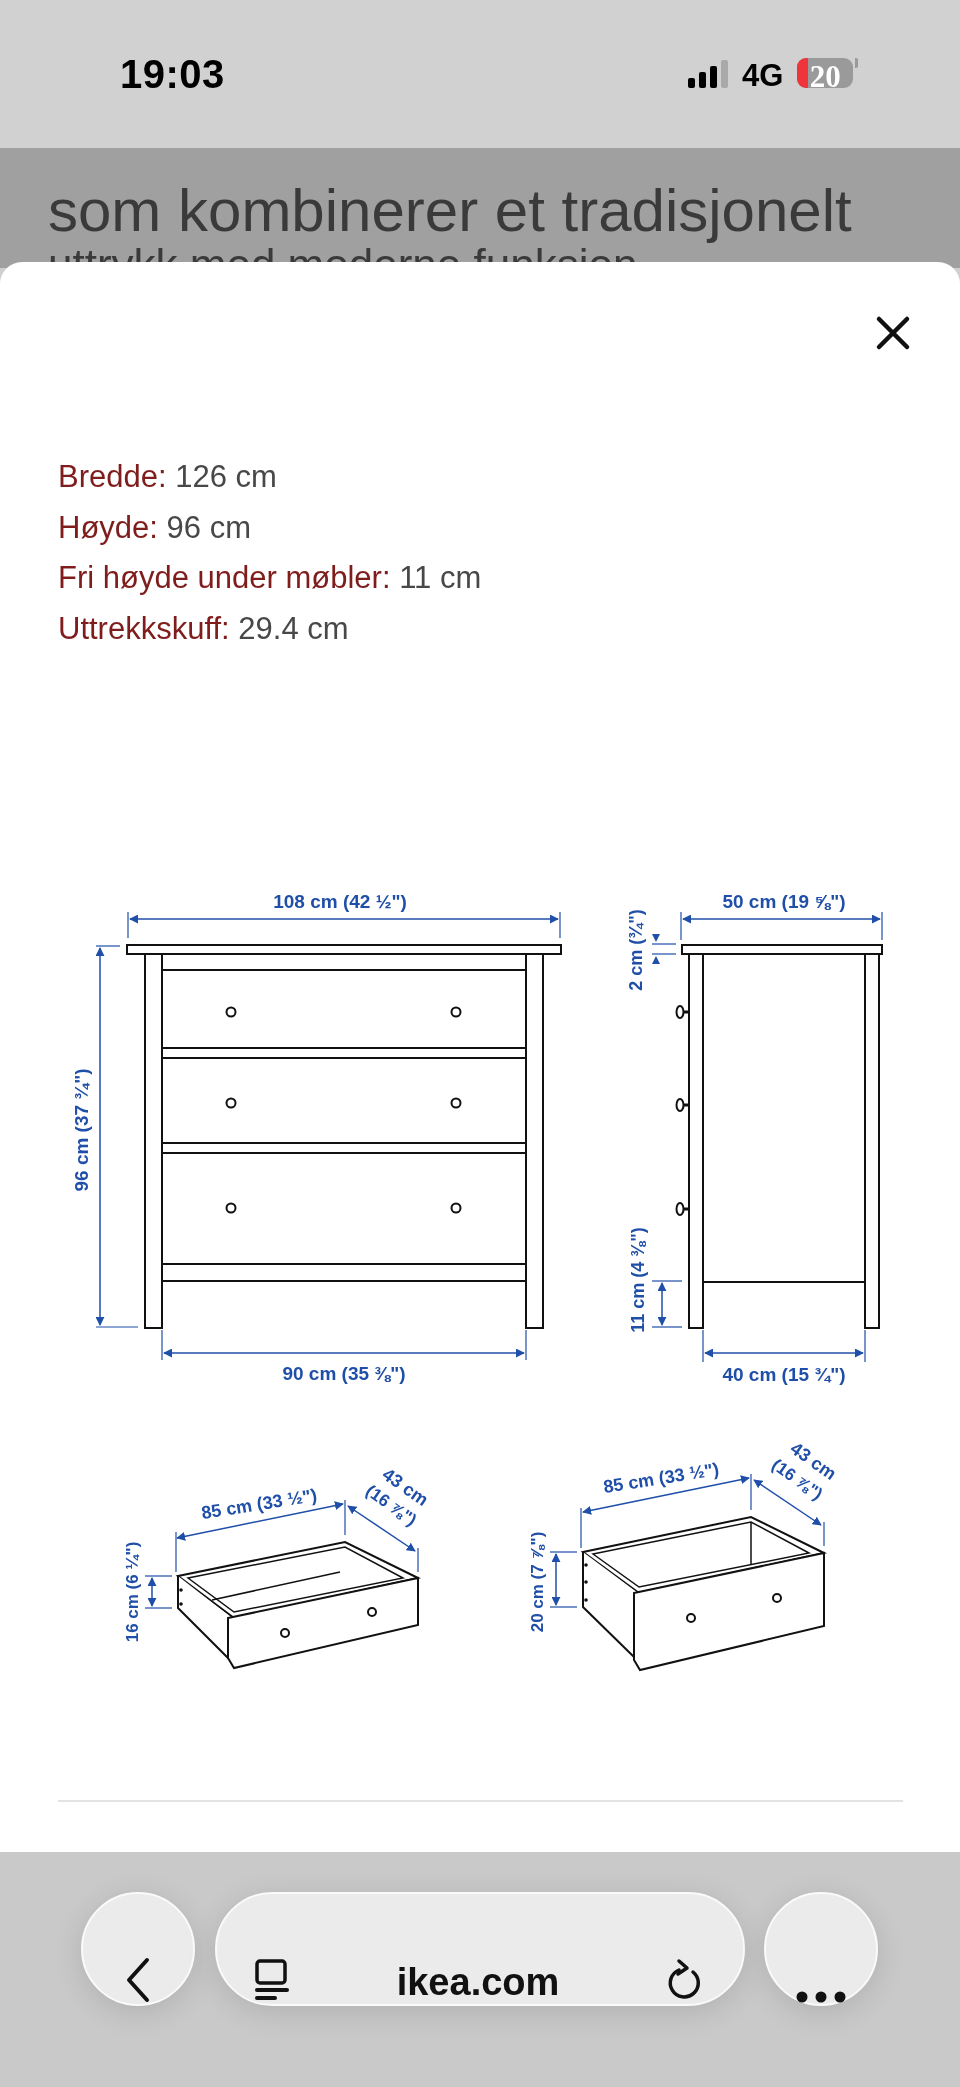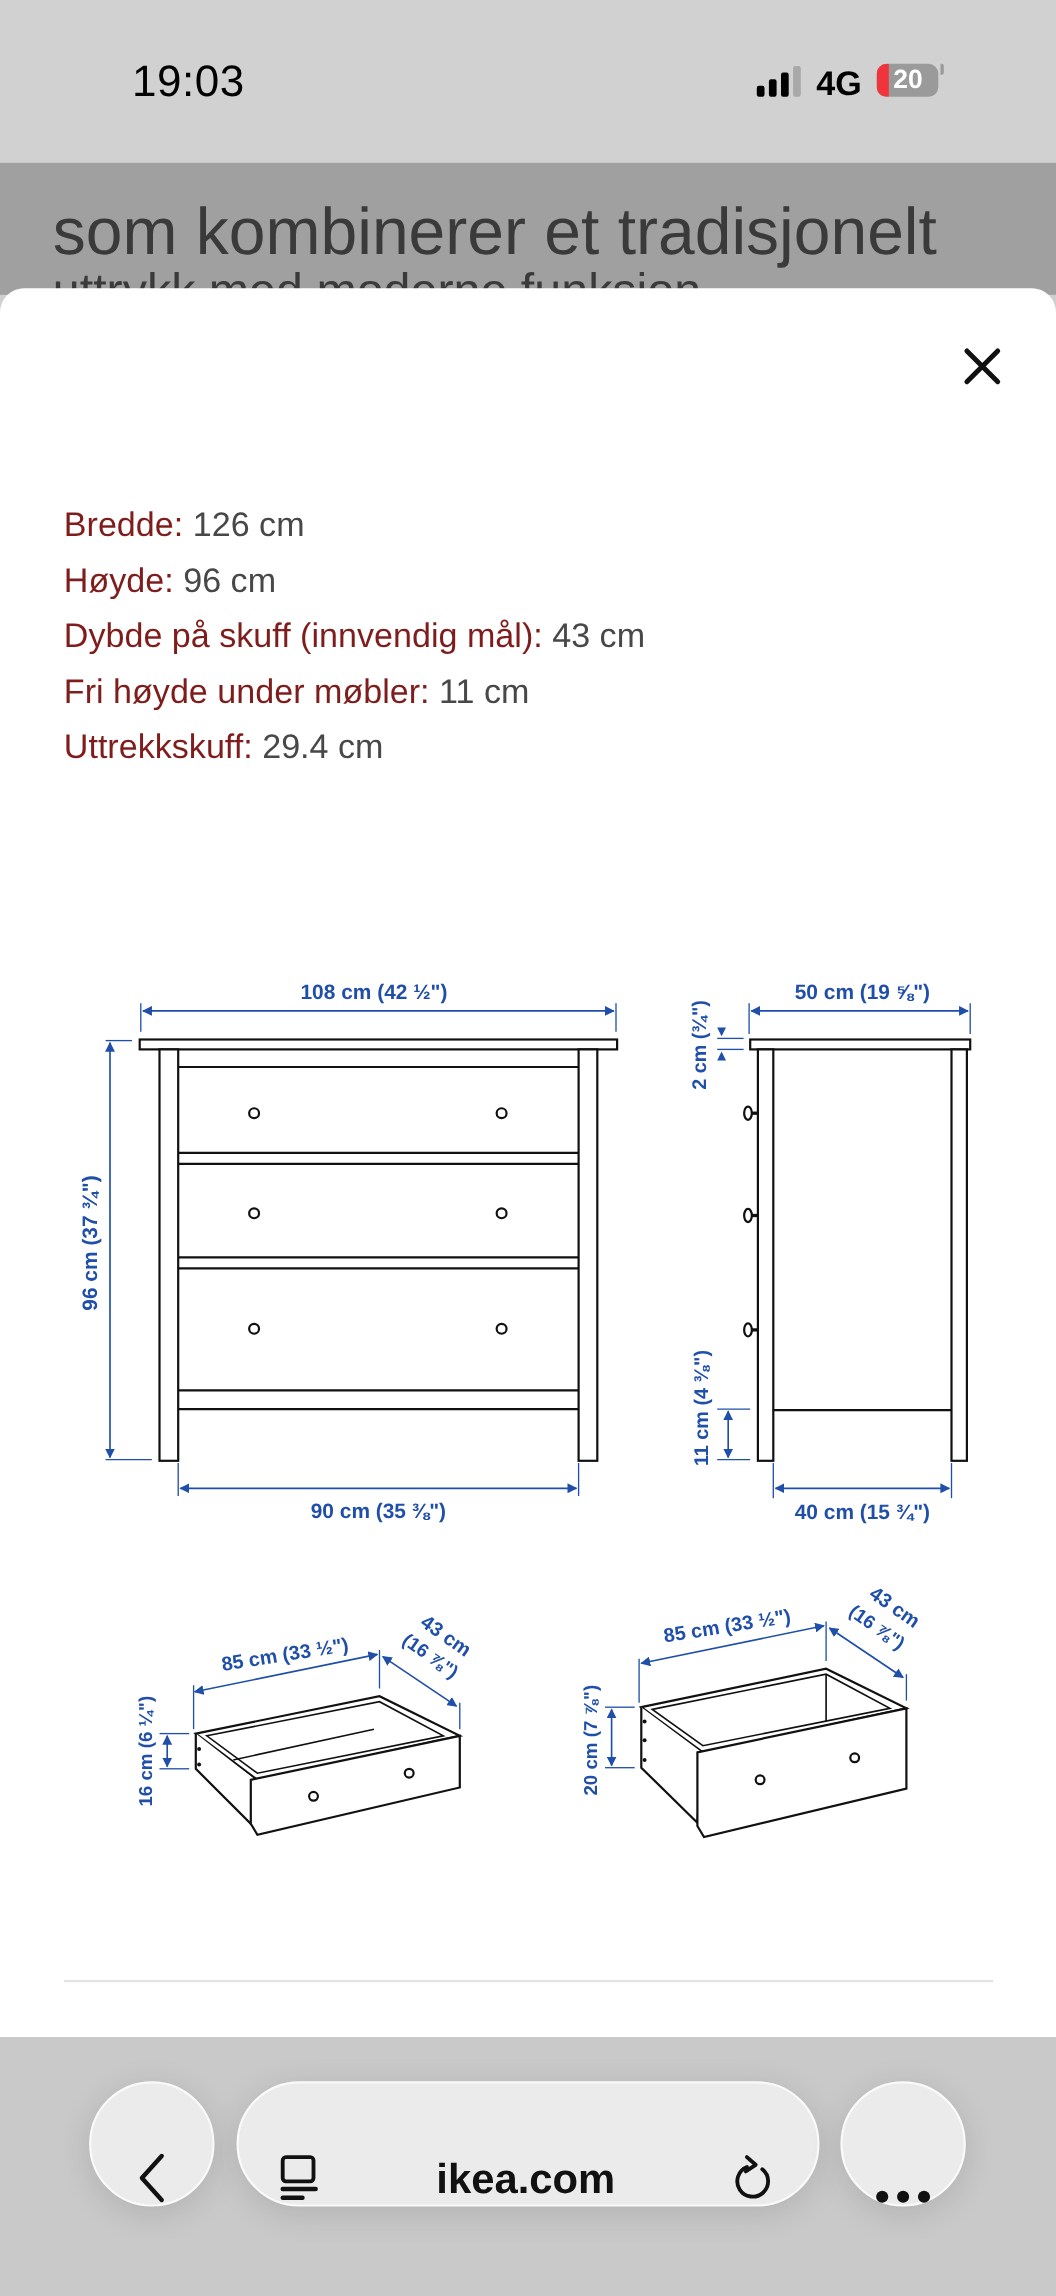--- a/index.html
+++ b/index.html
@@ -6,30 +6,30 @@
   body {
     width: 960px; height: 2087px; overflow: hidden; position: relative;
     background: #cfcfcf; font-family: "DejaVu Sans", sans-serif;
   }
   .status-bar {
     position: absolute; left: 0; top: 0; width: 960px; height: 148px;
     background: #d1d1d1;
   }
   .status-time {
     position: absolute; left: 120px; top: 52px; font-family: "Liberation Sans", sans-serif;
-    font-weight: normal; font-size: 40px; color: #000; letter-spacing: 0.5px;
+    font-weight: bold; font-size: 40px; color: #000; letter-spacing: 0.5px;
   }
   .status-right { position: absolute; left: 688px; top: 58px; height: 40px; display: flex; align-items: flex-start; gap: 14px; }
   .signal { display: flex; align-items: flex-end; gap: 4px; height: 30px; }
   .signal span { width: 7px; border-radius: 2px; background: #000; display: block; }
   .signal span.off { background: #a9a9a9; }
   .net { font-family: "Liberation Sans", sans-serif; font-weight: bold; font-size: 31px; color: #000; }
   .battery { position: relative; width: 56px; height: 30px; border-radius: 9px; background: #9a9a9a; overflow: hidden; }
   .battery .level { position: absolute; left: 0; top: 0; bottom: 0; width: 11px; background: #f0343b; }
-  .battery .num { position: absolute; left: 0; right: 0; top: 1px; text-align: center; color: #fff; font-family: Liberation Sans, sans-serif; font-weight: bold; font-size: 24px; }
+  .battery .num { position: absolute; left: 0; right: 0; top: 1px; text-align: center; color: #fff; font-family: Liberation Serif, serif; font-weight: bold; font-size: 31px; }
   .battery-cap { width: 3px; height: 10px; background: #9a9a9a; border-radius: 0 2px 2px 0; margin-left: -12px; }
 
   .backdrop {
     position: absolute; left: 0; top: 148px; width: 960px; height: 120px;
     background: #a0a0a0; overflow: hidden;
   }
   .backdrop-text {
     position: absolute; left: 48px; top: 28px; font-family: "Liberation Sans", sans-serif;
     font-size: 60px; color: #3a3a3a; white-space: nowrap;
   }
@@ -96,21 +96,20 @@
 
 <div class="close-btn">
   <svg width="36" height="36" viewBox="0 0 36 36">
     <path d="M4 4 L32 32 M32 4 L4 32" stroke="#111" stroke-width="4.5" stroke-linecap="round"></path>
   </svg>
 </div>
 
 <div class="specs">
   <div class="spec-row"><b>Bredde:</b> <span>126 cm</span></div>
   <div class="spec-row"><b>Høyde:</b> <span>96 cm</span></div>
-  <div class="spec-row"><b>Dybde på skuff (innvendig mål):</b> <span>43 cm</span></div>
   <div class="spec-row"><b>Fri høyde under møbler:</b> <span>11 cm</span></div>
   <div class="spec-row"><b>Uttrekkskuff:</b> <span>29.4 cm</span></div>
 </div>
 
 <svg class="figure" style="left:60px;top:870px" width="520" height="520" viewBox="0 0 520 520">
   <defs>
     <marker id="arr" viewBox="0 0 10 10" refX="9" refY="5" markerWidth="6" markerHeight="6" orient="auto-start-reverse">
       <path d="M0 0 L10 5 L0 10 z" fill="#1f4fa8"></path>
     </marker>
   </defs>

